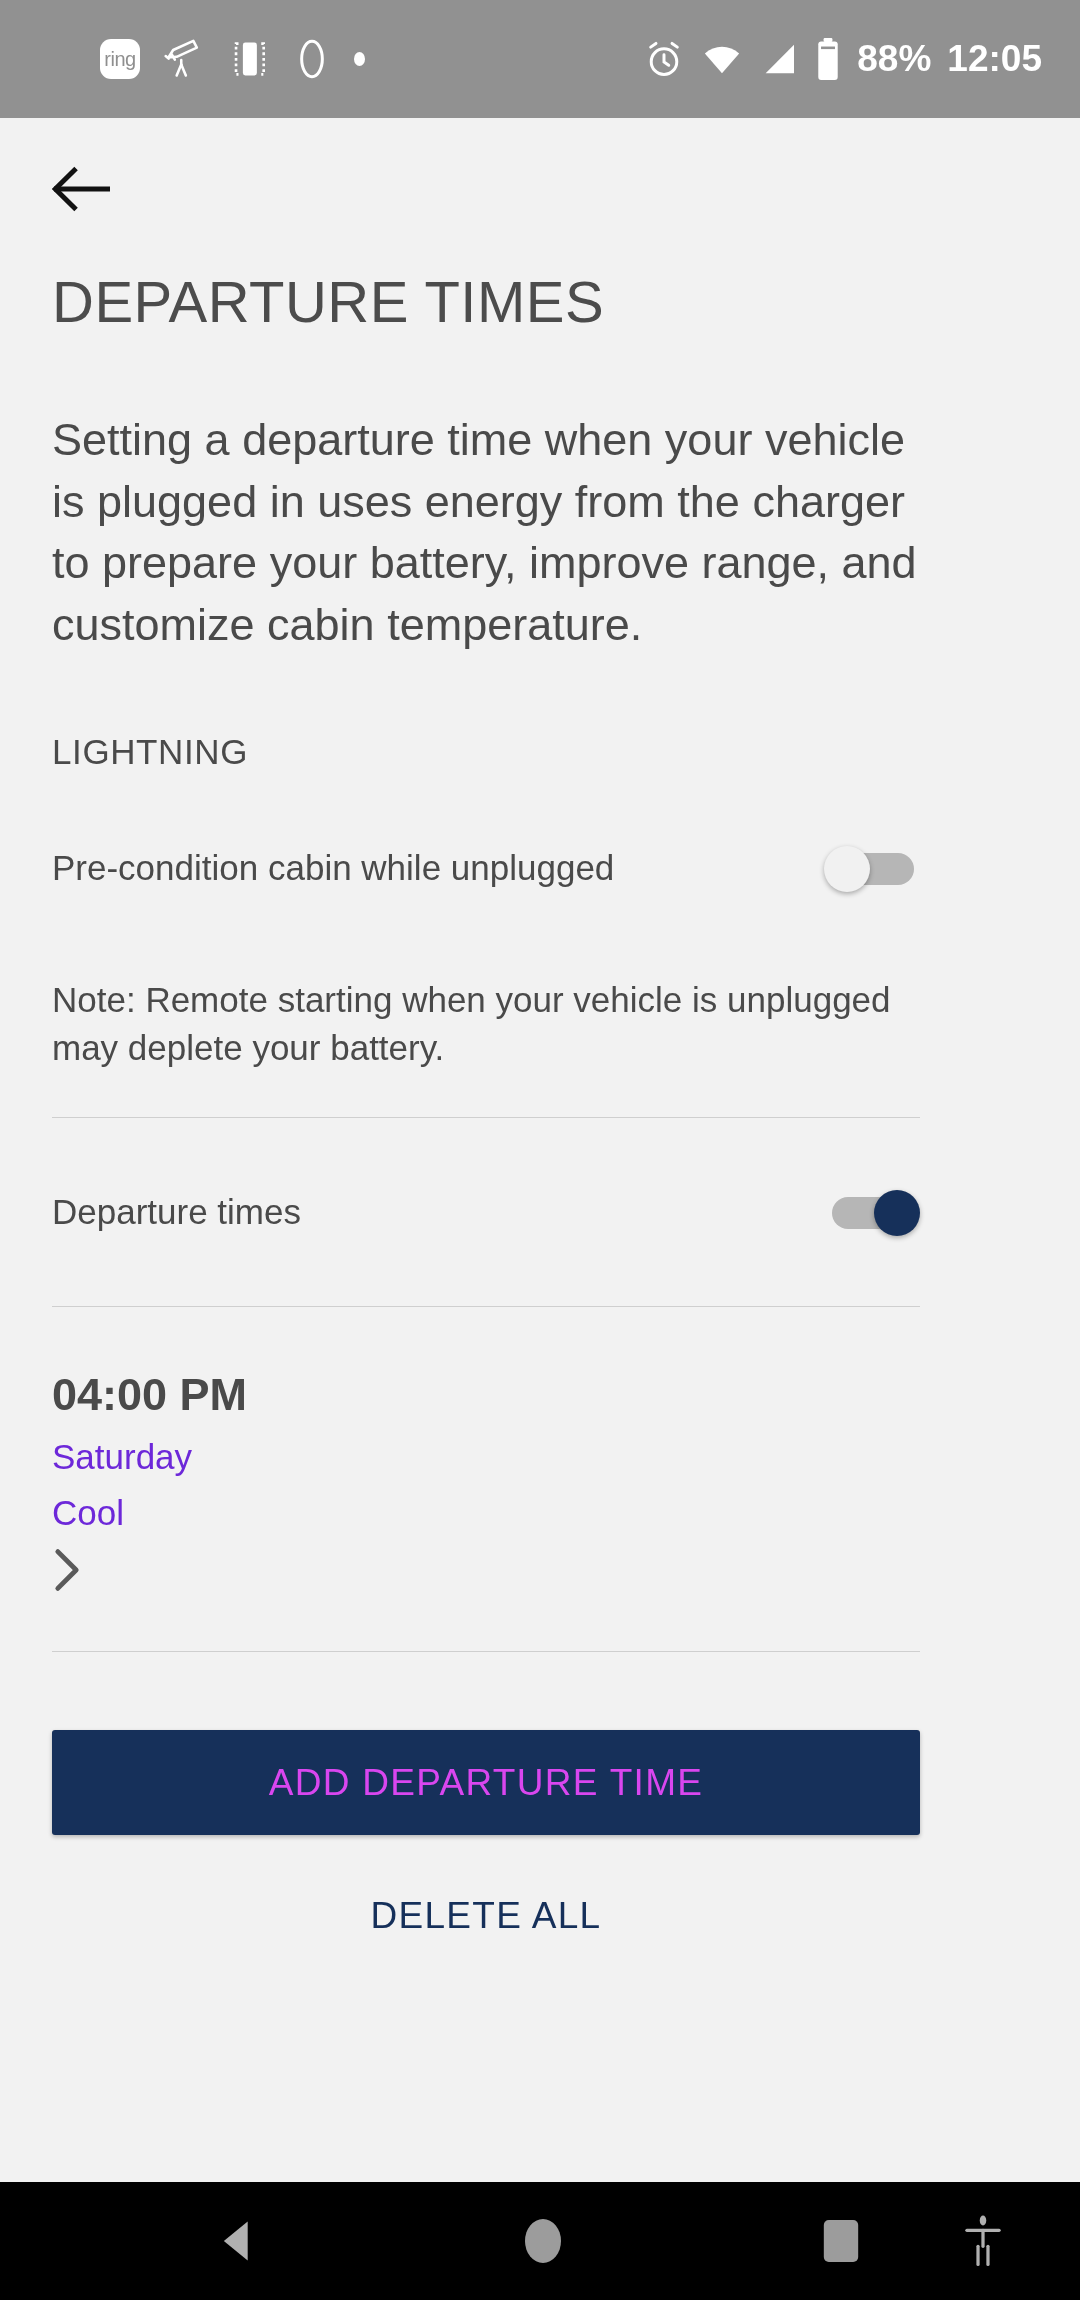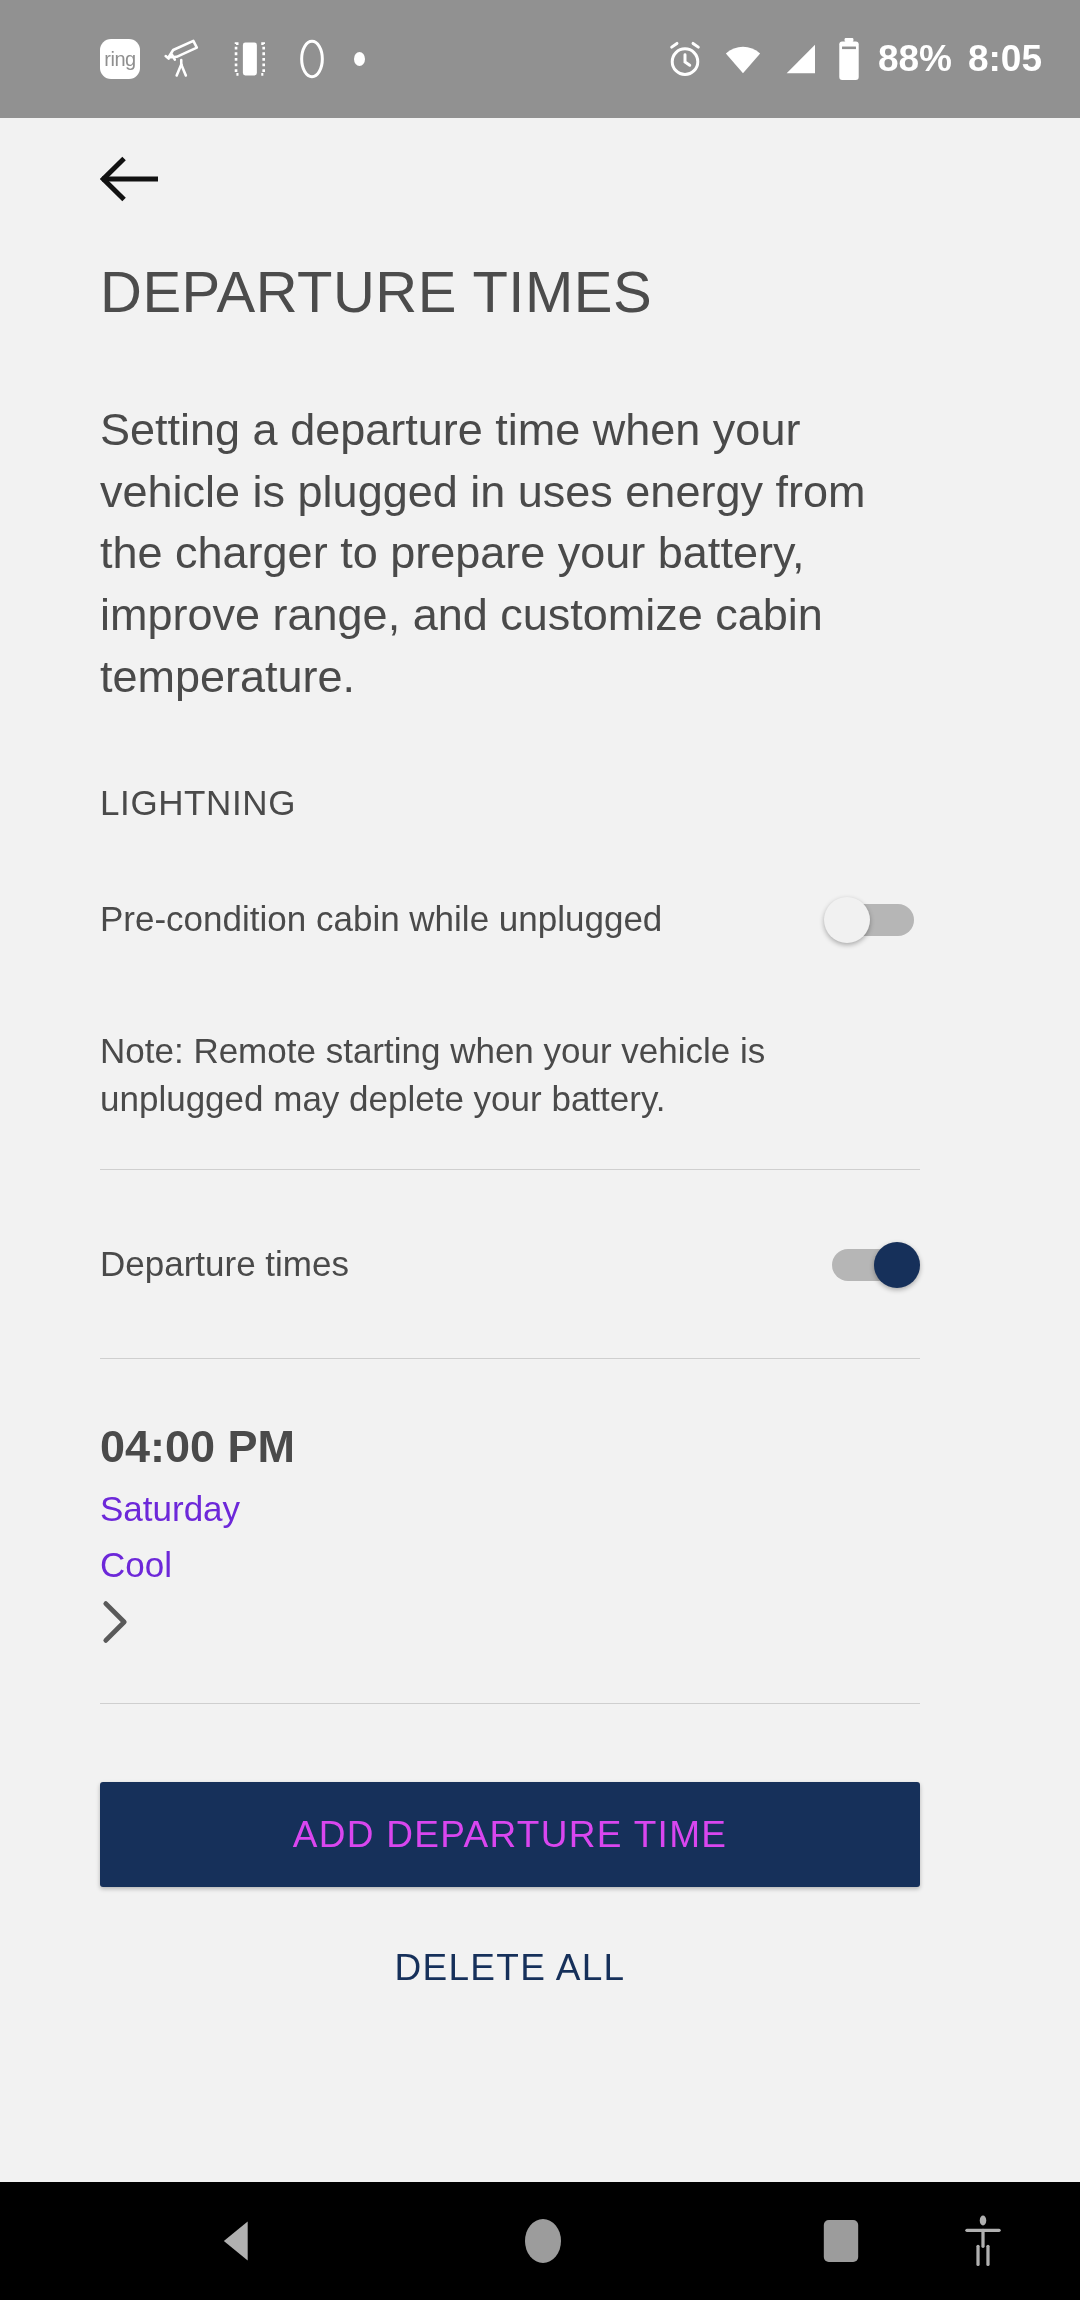--- a/index.html
+++ b/index.html
@@ -24,21 +24,21 @@
     color:#8f8f8f; font-size:20px; line-height:40px; text-align:center;
     font-family:"Liberation Sans", sans-serif; letter-spacing:-0.5px;
   }
   .status-text {
     color:#fff; font-size:37px; font-weight:bold;
     font-family:"Liberation Sans", sans-serif; letter-spacing:0px;
   }
   .sb-dot { width:11px; height:14px; background:#fff; border-radius:50%; }
 
   
-  .content { position:absolute; top:118px; left:0; width:972px; height:2064px; background:#f2f2f2;padding-left:48px; }
+  .content { position:absolute; top:128px; left:0; width:972px; height:2064px; background:#f2f2f2; }
 
   .back-row { padding:38px 0 0 52px; }
   .back-arrow { width:58px; height:46px; display:block; cursor:pointer; }
 
   .page-title {
     margin:56px 0 0 52px;
     font-size:58px; font-weight:300; color:#4c4c4c;
     letter-spacing:0.5px; font-family:"Liberation Sans", sans-serif;
   }
 
@@ -161,21 +161,21 @@
         <path d="M21 3.5v17H4z" fill="#ffffff"></path>
       </svg>
 
       <svg class="sb-ico" width="26" height="44" viewBox="0 0 14 24">
         <rect x="4.6" y="0.6" width="4.8" height="2.1" rx="0.6" fill="#ffffff"></rect>
         <rect x="1.7" y="2.4" width="10.6" height="21" rx="1.6" fill="#ffffff"></rect>
         <rect x="3.2" y="5.2" width="7.6" height="1.4" fill="#919191"></rect>
       </svg>
 
       <div class="status-text">88%</div>
-      <div class="status-text">8:05</div>
+      <div class="status-text">12:05</div>
     </div>
   </div>
 
   <div class="content">
 
     <div class="back-row">
       <svg class="back-arrow" viewBox="0 0 30 24" fill="none" stroke="#121212" stroke-width="2.6" stroke-linecap="square" stroke-linejoin="miter">
         <path d="M29 12H2.2"></path>
         <path d="M11.5 2.2L1.6 12l9.9 9.8"></path>
       </svg>

